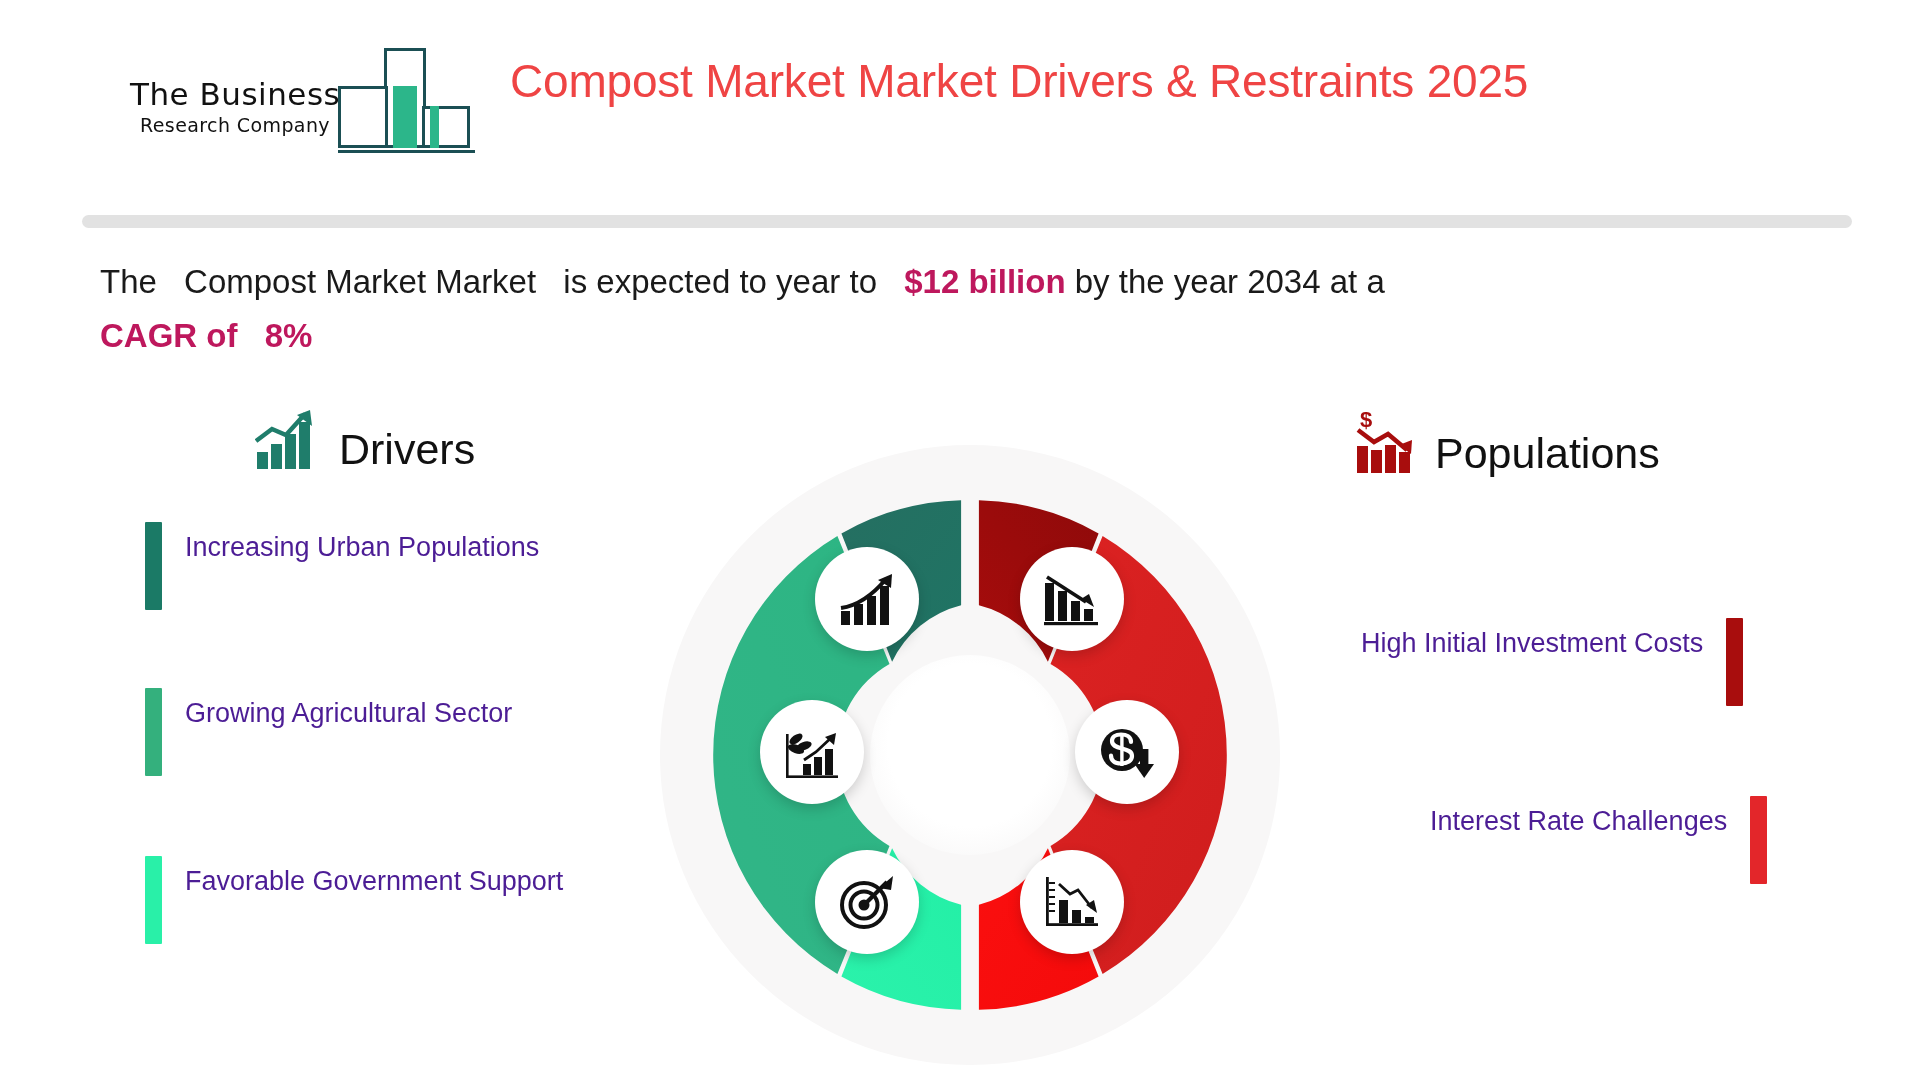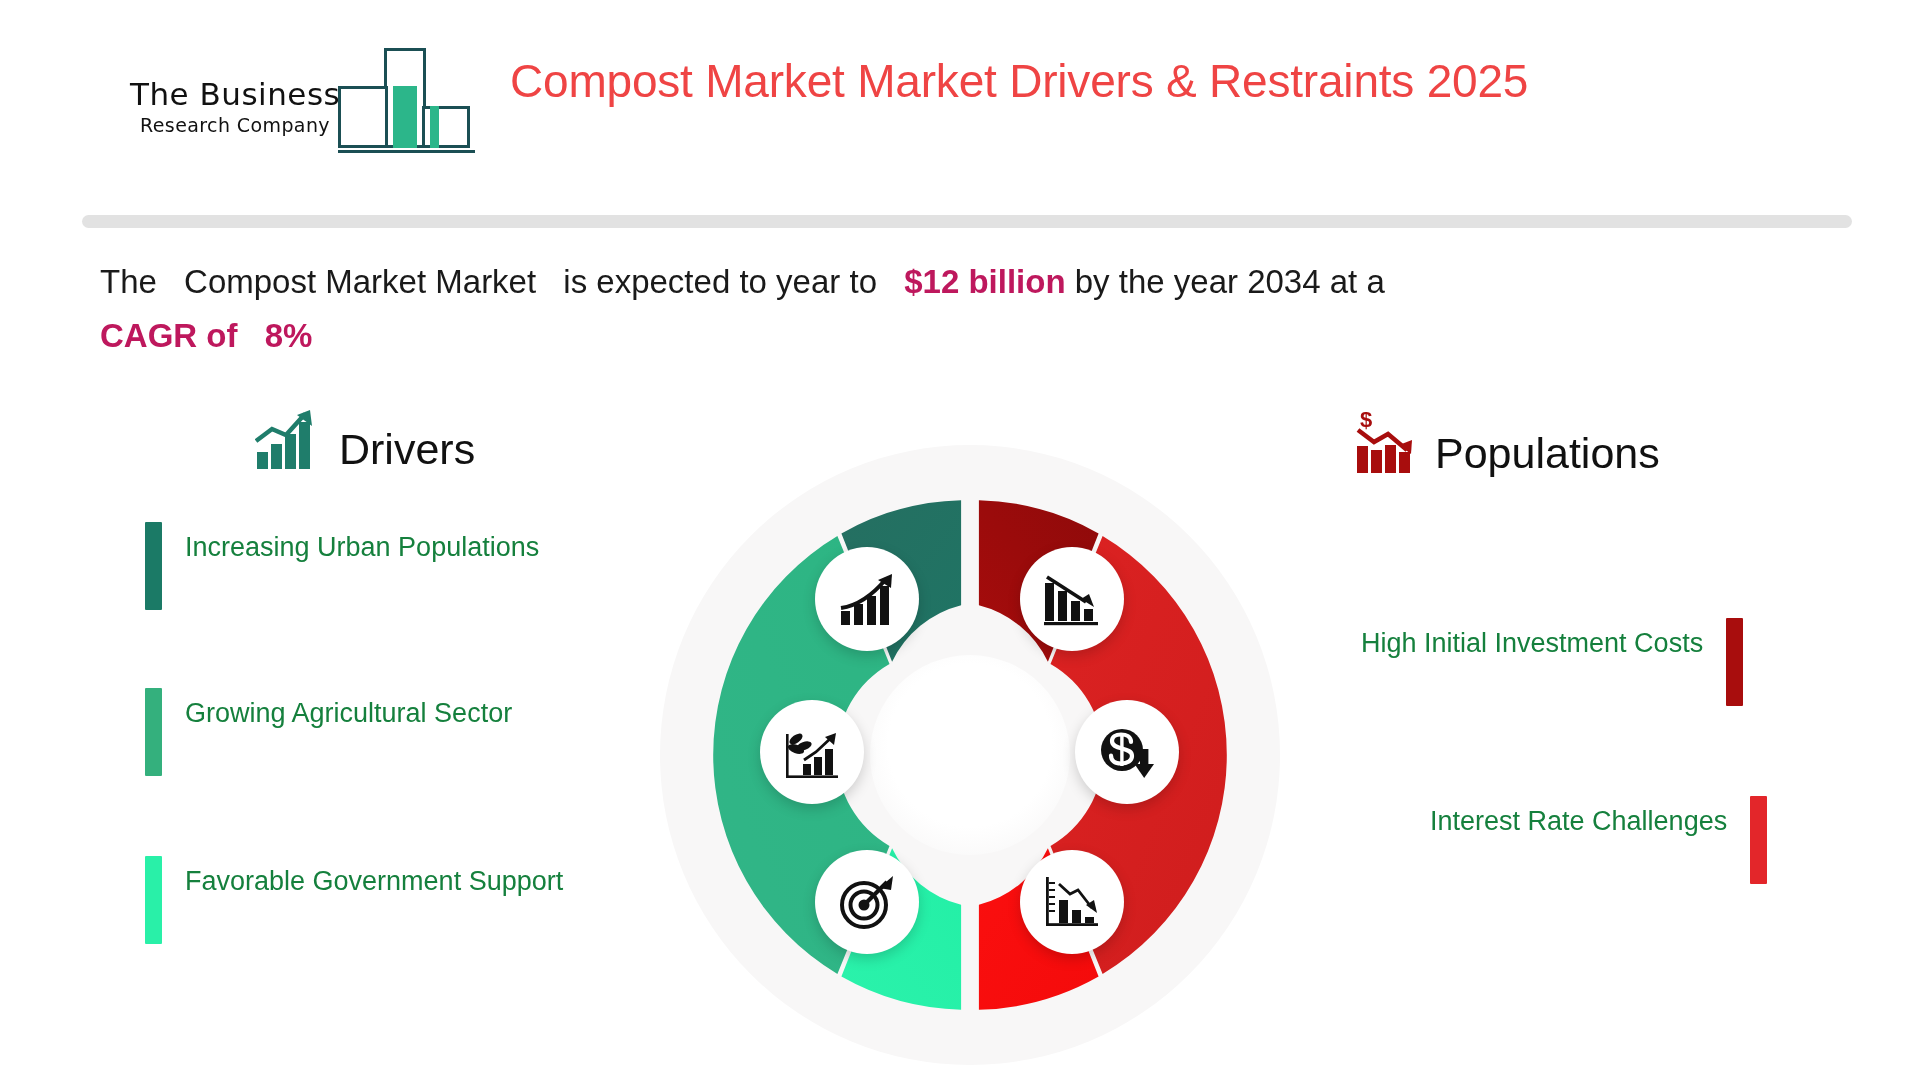--- a/index.html
+++ b/index.html
@@ -59,21 +59,21 @@
   .restraints-head { left:1355px; top:412px; }
   .col-head-label {
     font-size:43px; color:#111; font-weight:400; white-space:nowrap;
   }
   .drivers-head .col-head-label { margin-left:22px; }
   .restraints-head .col-head-label { margin-left:18px; }
 
   
   .item-row { position:absolute; display:flex; align-items:flex-start; }
   .item-bar { width:17px; height:88px; flex:0 0 17px; border-radius:1px; }
-  .item-label { font-size:27px; color:#15803d; line-height:30px; white-space:nowrap; }
+  .item-label { font-size:27px; color:#4c1d95; line-height:30px; white-space:nowrap; }
 
   .d-row .item-label { margin-left:23px; margin-top:10px; }
   .r-row { flex-direction:row; }
   .r-row .item-label { margin-right:23px; margin-top:10px; text-align:right; }
 
   .d1 { left:145px; top:522px; }
   .d2 { left:145px; top:688px; }
   .d3 { left:145px; top:856px; }
 
   .r1 { left:1361px; top:618px; }

